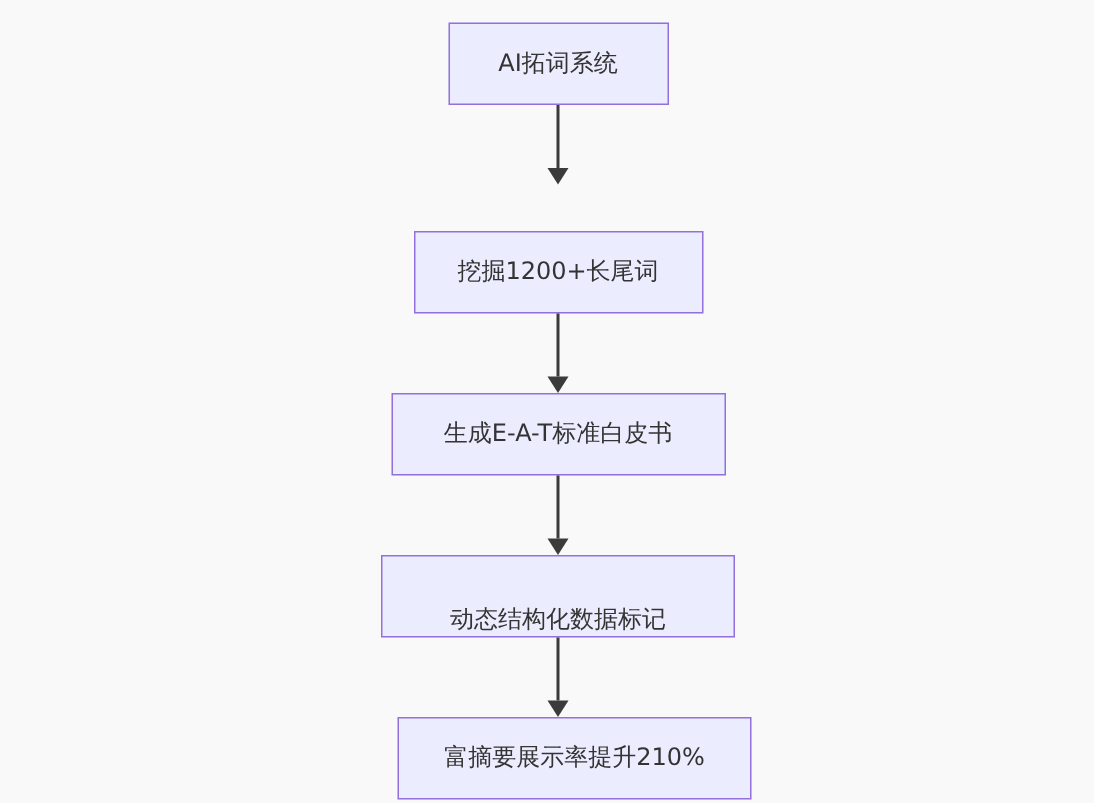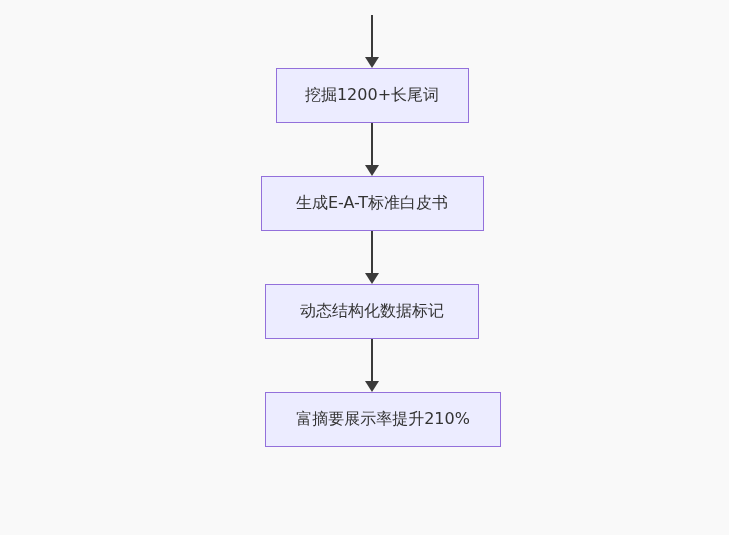--- a/index.html
+++ b/index.html
@@ -30,23 +30,23 @@
     border: 1px solid var(--node-border, #9370DB);
     color: var(--text-color, #333333);
     font-size: 16px;
     display: flex;
     align-items: center;
     justify-content: center;
     text-align: center;
     white-space: nowrap;
   }
   .n1 { width: 147px; }
-  .n2 { width: 193px; }
+  .n2 { width: 193px; margin-top: 31px; }
   .n3 { width: 223px; text-align: center; }
-  .n4 { width: 214px; }
+  .n4 { width: 236px; align-items: flex-end; }
   .n5 { width: 236px; margin-left: 22px; }
   .flow-arrow {
     height: 53px;
     display: flex;
     flex-direction: column;
     align-items: center;
   }
   .flow-arrow .shaft {
     width: 2px;
     flex: 1 1 auto;
@@ -58,20 +58,23 @@
     border-left: 7px solid transparent;
     border-right: 7px solid transparent;
     border-top: 11px solid var(--arrow-color, #3b3b3b);
   }
 </style>
 </head>
 <body style="--bg: #f9f9f9; --node-fill: #ECECFF; --node-border: #9370DB; --text-color: #333333; --arrow-color: #3b3b3b;">
 
 <div class="diagram">
 
+  <div class="flow-node n1">
+    <span>AI拓词系统</span>
+  </div>
 
   <div class="flow-arrow">
     <div class="shaft"></div>
     <div class="head"></div>
   </div>
 
   <div class="flow-node n2">
     <span>挖掘1200+长尾词</span>
   </div>
 

